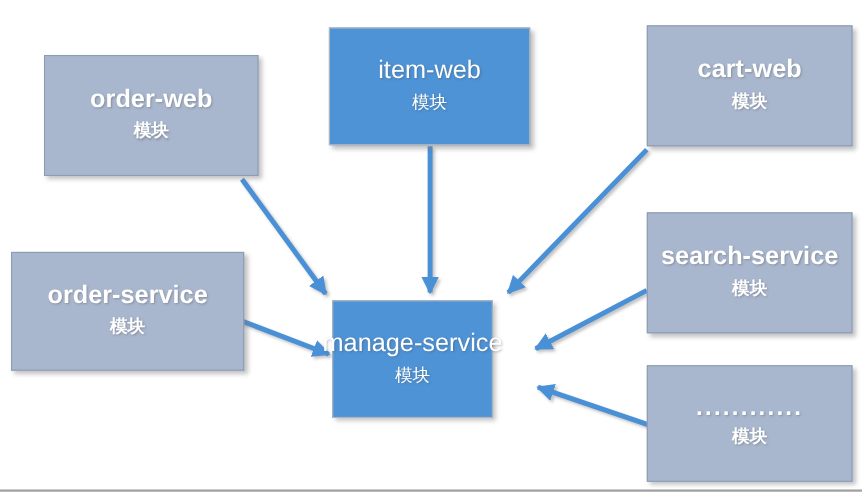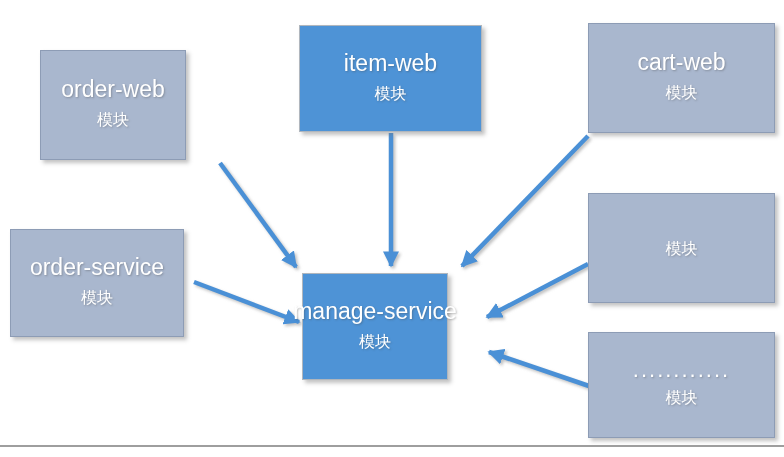--- a/index.html
+++ b/index.html
@@ -19,40 +19,41 @@
     flex-direction: column;
     align-items: center;
     justify-content: center;
     text-align: center;
     color: var(--text, #ffffff);
     box-shadow: 3px 3px 4px rgba(120,120,120,0.45);
   }
   .node.light {
     background: var(--light-fill, #a9b7ce);
     border: 1px solid var(--light-border, #8d9cb5);
+    font-weight: bold;
   }
   .node.accent {
     background: var(--accent-fill, #4e93d6);
     border: 1px solid var(--accent-border, #b0b6bd);
   }
   .node-title {
     font-size: 23px;
     line-height: 29px;
     text-shadow: 1px 1px 2px rgba(70,70,70,0.35);
     white-space: nowrap;
   }
   .node-subtitle {
     font-size: 16px;
     line-height: 31px;
     text-shadow: 1px 1px 2px rgba(70,70,70,0.35);
   }
-  .pos-order-web      { left: 40px;  top: 50px;  width: 146px; height: 110px; }
+  .pos-order-web      { left: 40px;  top: 50px;  width: 195px; height: 110px; }
   .pos-item-web       { left: 299px; top: 25px;  width: 183px; height: 107px; }
   .pos-cart-web       { left: 588px; top: 23px;  width: 187px; height: 110px; }
-  .pos-order-service  { left: 10px;  top: 229px; width: 174px; height: 108px; }
+  .pos-order-service  { left: 10px;  top: 229px; width: 212px; height: 108px; }
   .pos-manage-service { left: 302px; top: 273px; width: 146px; height: 107px; }
   .pos-search-service { left: 588px; top: 193px; width: 187px; height: 110px; }
   .pos-other          { left: 588px; top: 332px; width: 187px; height: 106px; }
   .pos-other .node-title { letter-spacing: 2px; font-size: 22px; line-height: 24px; }
   
   .arrows {
     position: absolute;
     left: 0; top: 0;
     width: 784px; height: 457px;
     pointer-events: none;
@@ -111,20 +112,21 @@
     <span class="node-title">order-service</span>
     <span class="node-subtitle">模块</span>
   </div>
 
   <div class="node accent pos-manage-service">
     <span class="node-title">manage-service</span>
     <span class="node-subtitle">模块</span>
   </div>
 
   <div class="node light pos-search-service">
+    <span class="node-title">search-service</span>
     <span class="node-subtitle">模块</span>
   </div>
 
   <div class="node light pos-other">
     <span class="node-title">............</span>
     <span class="node-subtitle">模块</span>
   </div>
 
   <div class="divider"></div>
 </div>

